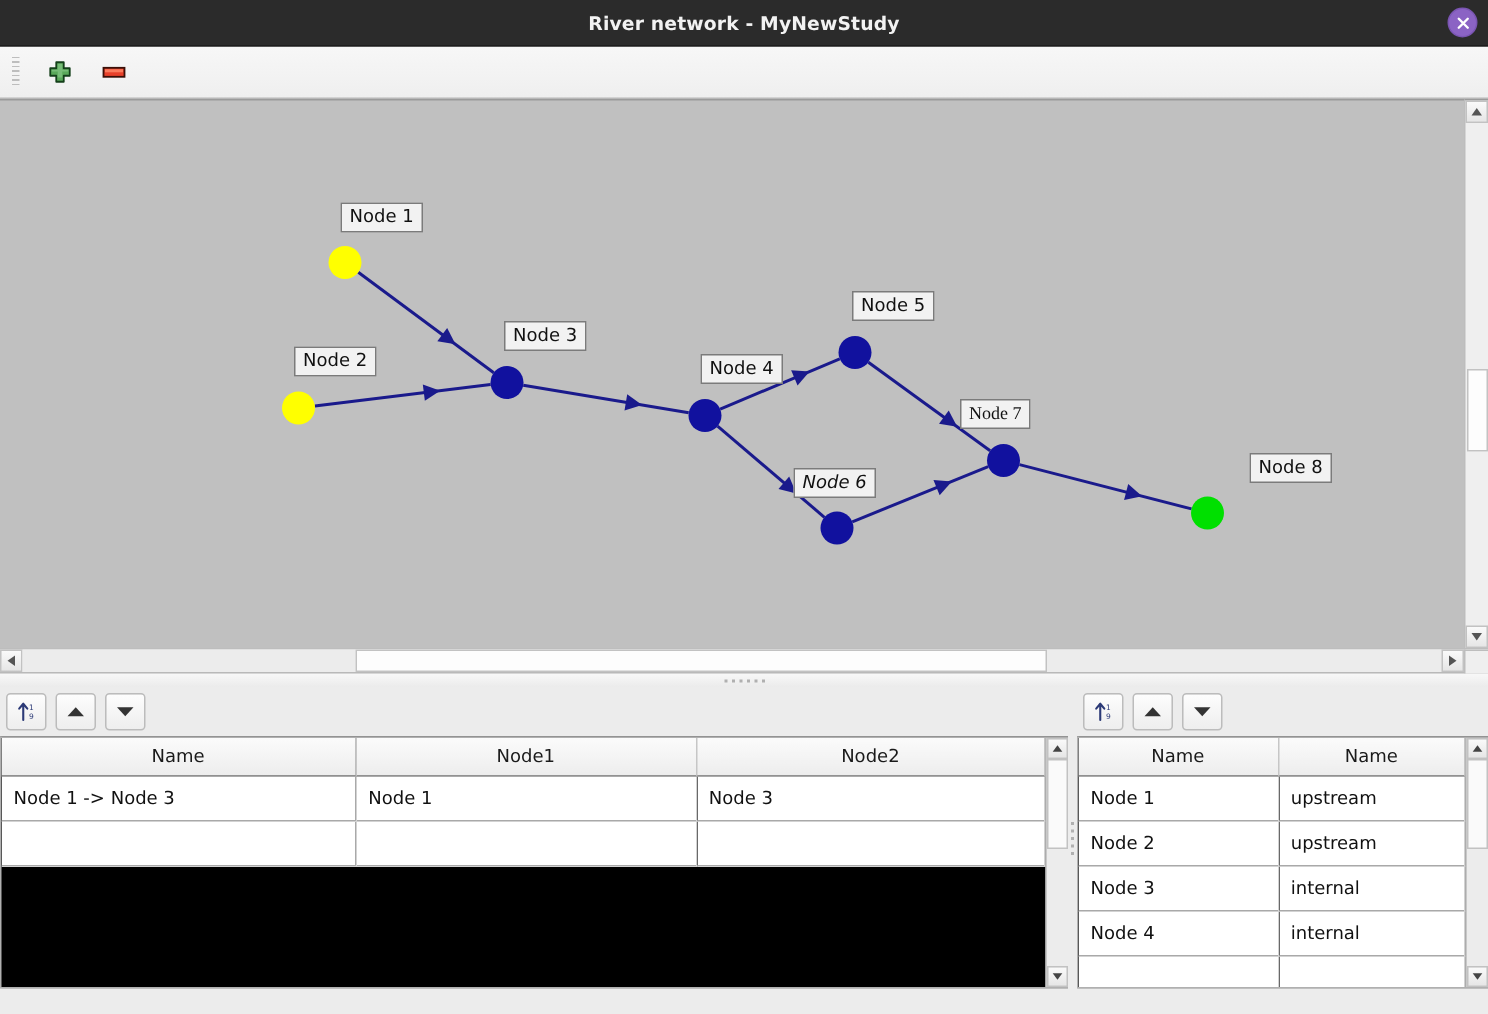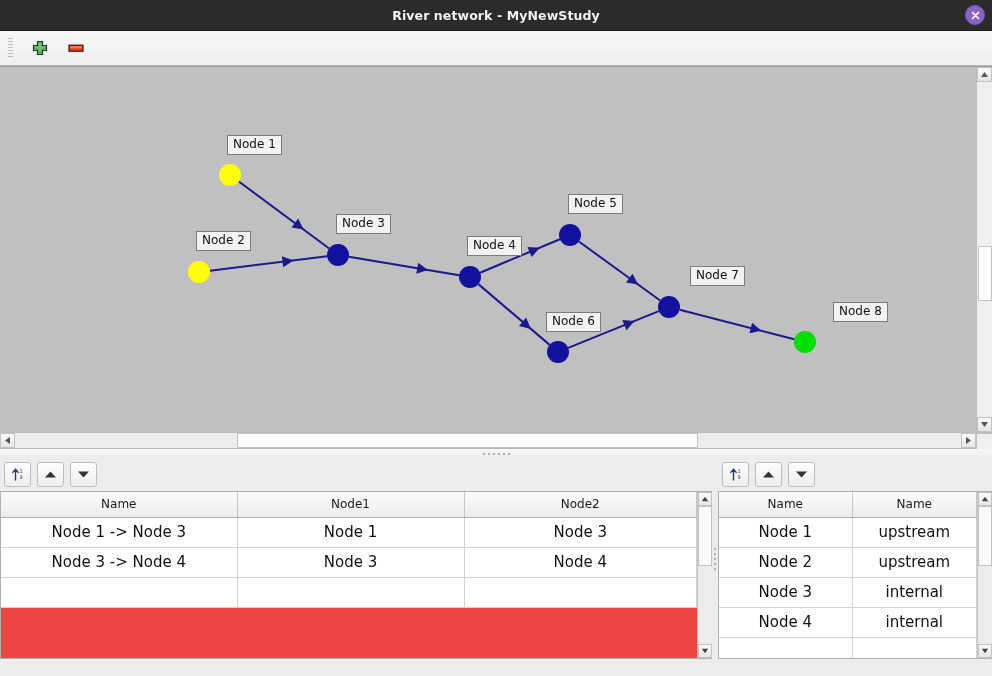--- a/index.html
+++ b/index.html
@@ -79,32 +79,32 @@
   .splitter-v { width:6px; flex:0 0 6px; background:#ececec; display:flex; align-items:center; justify-content:center; cursor:col-resize; }
   .dots-v { display:flex; flex-direction:column; gap:3px; }
   .dots-v i { width:2px; height:2px; background:#b0b0b0; display:block; }
   .pane-right { flex:1 1 auto; }
 
   .pane-toolbar { height:33px; flex:0 0 33px; display:flex; align-items:center; gap:6px; padding-left:4px; background:#ececec; }
   .pbtn { width:27px; height:25px; border:1px solid #bcbcbc; border-radius:3px;
           background:linear-gradient(to bottom,#fdfdfd,#eeeeee);
           display:flex; align-items:center; justify-content:center; cursor:pointer; }
 
-  .table-box { flex:1 1 auto; display:flex; min-height:0; background:#ef4444;
+  .table-box { flex:1 1 auto; display:flex; min-height:0; background:#000000;
                border:1px solid #b0b0b0; border-right:none; }
   .table-scroll { flex:1 1 auto; overflow:hidden; min-width:0; }
   table { border-collapse:collapse; width:100%; table-layout:fixed; }
   th {
     background:linear-gradient(to bottom,#fbfbfb,#ededed);
     border-right:1px solid #c6c6c6; border-bottom:1px solid #aaa;
     font-weight:normal; font-size:12px; height:25px; color:#1a1a1a; text-align:center;
   }
   td { border-right:1px solid #d2d2d2; border-bottom:1px solid #d2d2d2;
-       height:30px; padding:0 8px; font-size:15px; color:#111; background:#fff;
-       overflow:hidden; white-space:nowrap;text-align:center; }
+       height:30px; padding:0 8px; font-size:12px; color:#111; background:#fff;
+       overflow:hidden; white-space:nowrap; }
   .tbl-vscroll { width:15px; flex:0 0 15px; position:relative; background:#ececec; border-left:1px solid #c8c8c8;}
   .tbl-vscroll .sb-btn { position:absolute; left:0; width:14px; height:14px; }
   .tbl-vscroll .sb-up { top:0; } .tbl-vscroll .sb-dn { bottom:0; }
   .tbl-vthumb { position:absolute; left:0; width:14px; background:#fafafa; border:1px solid #c2c2c2; }
 
   .statusbar { flex:0 0 17px; background:#ececec; }
 </style>
 </head>
 <body>
 
@@ -162,22 +162,22 @@
           <circle cx="558" cy="285" r="11" fill="#11119e"></circle>
           <circle cx="669" cy="240" r="11" fill="#11119e"></circle>
           <circle cx="805" cy="275" r="11" fill="#00e000"></circle>
         </svg>
       <div id="graph-labels">
           <div class="node-label" style="left: 227px; top: 68px;">Node 1</div>
           <div class="node-label" style="left: 196px; top: 164px;">Node 2</div>
           <div class="node-label" style="left: 336px; top: 147px;">Node 3</div>
           <div class="node-label" style="left: 467px; top: 169px;">Node 4</div>
           <div class="node-label" style="left: 568px; top: 127px;">Node 5</div>
-          <div class="node-label" style="left: 546px; top: 245px;">Node 6</div>
-          <div class="node-label" style="left: 690px; top: 199px;">Node 7</div>
+          <div class="node-label" style="left: 529px; top: 245px; font-style: italic;">Node 6</div>
+          <div class="node-label" style="left: 640px; top: 199px; font-family: Liberation Serif, serif;">Node 7</div>
           <div class="node-label" style="left: 833px; top: 235px;">Node 8</div>
         </div>
     </div>
     <div class="vscroll">
       <div class="sb-btn sb-up">
         <svg width="9" height="7" viewBox="0 0 9 7">
             <path d="M4.5 1 L8 6 L1 6 Z" fill="#555"></path>
           </svg>
       </div>
       <div class="vthumb" id="canvas-vthumb" style="top: calc(45% + 15px); height: 15%;"></div>
@@ -254,25 +254,20 @@
                   <th>Node2</th>
                 </tr>
               </thead>
             <tbody id="reaches-body">
                 <tr>
                   <td>Node 1 -&gt; Node 3</td>
                   <td>Node 1</td>
                   <td>Node 3</td>
                 </tr>
                 <tr>
-                  <td>Node 3 -&gt; Node 4</td>
-                  <td>Node 3</td>
-                  <td>Node 4</td>
-                </tr>
-                <tr>
                   <td></td>
                   <td></td>
                   <td></td>
                 </tr>
               </tbody>
           </table>
         </div>
         <div class="tbl-vscroll">
           <div class="sb-btn sb-up">
             <svg width="8" height="6" viewBox="0 0 8 6">

